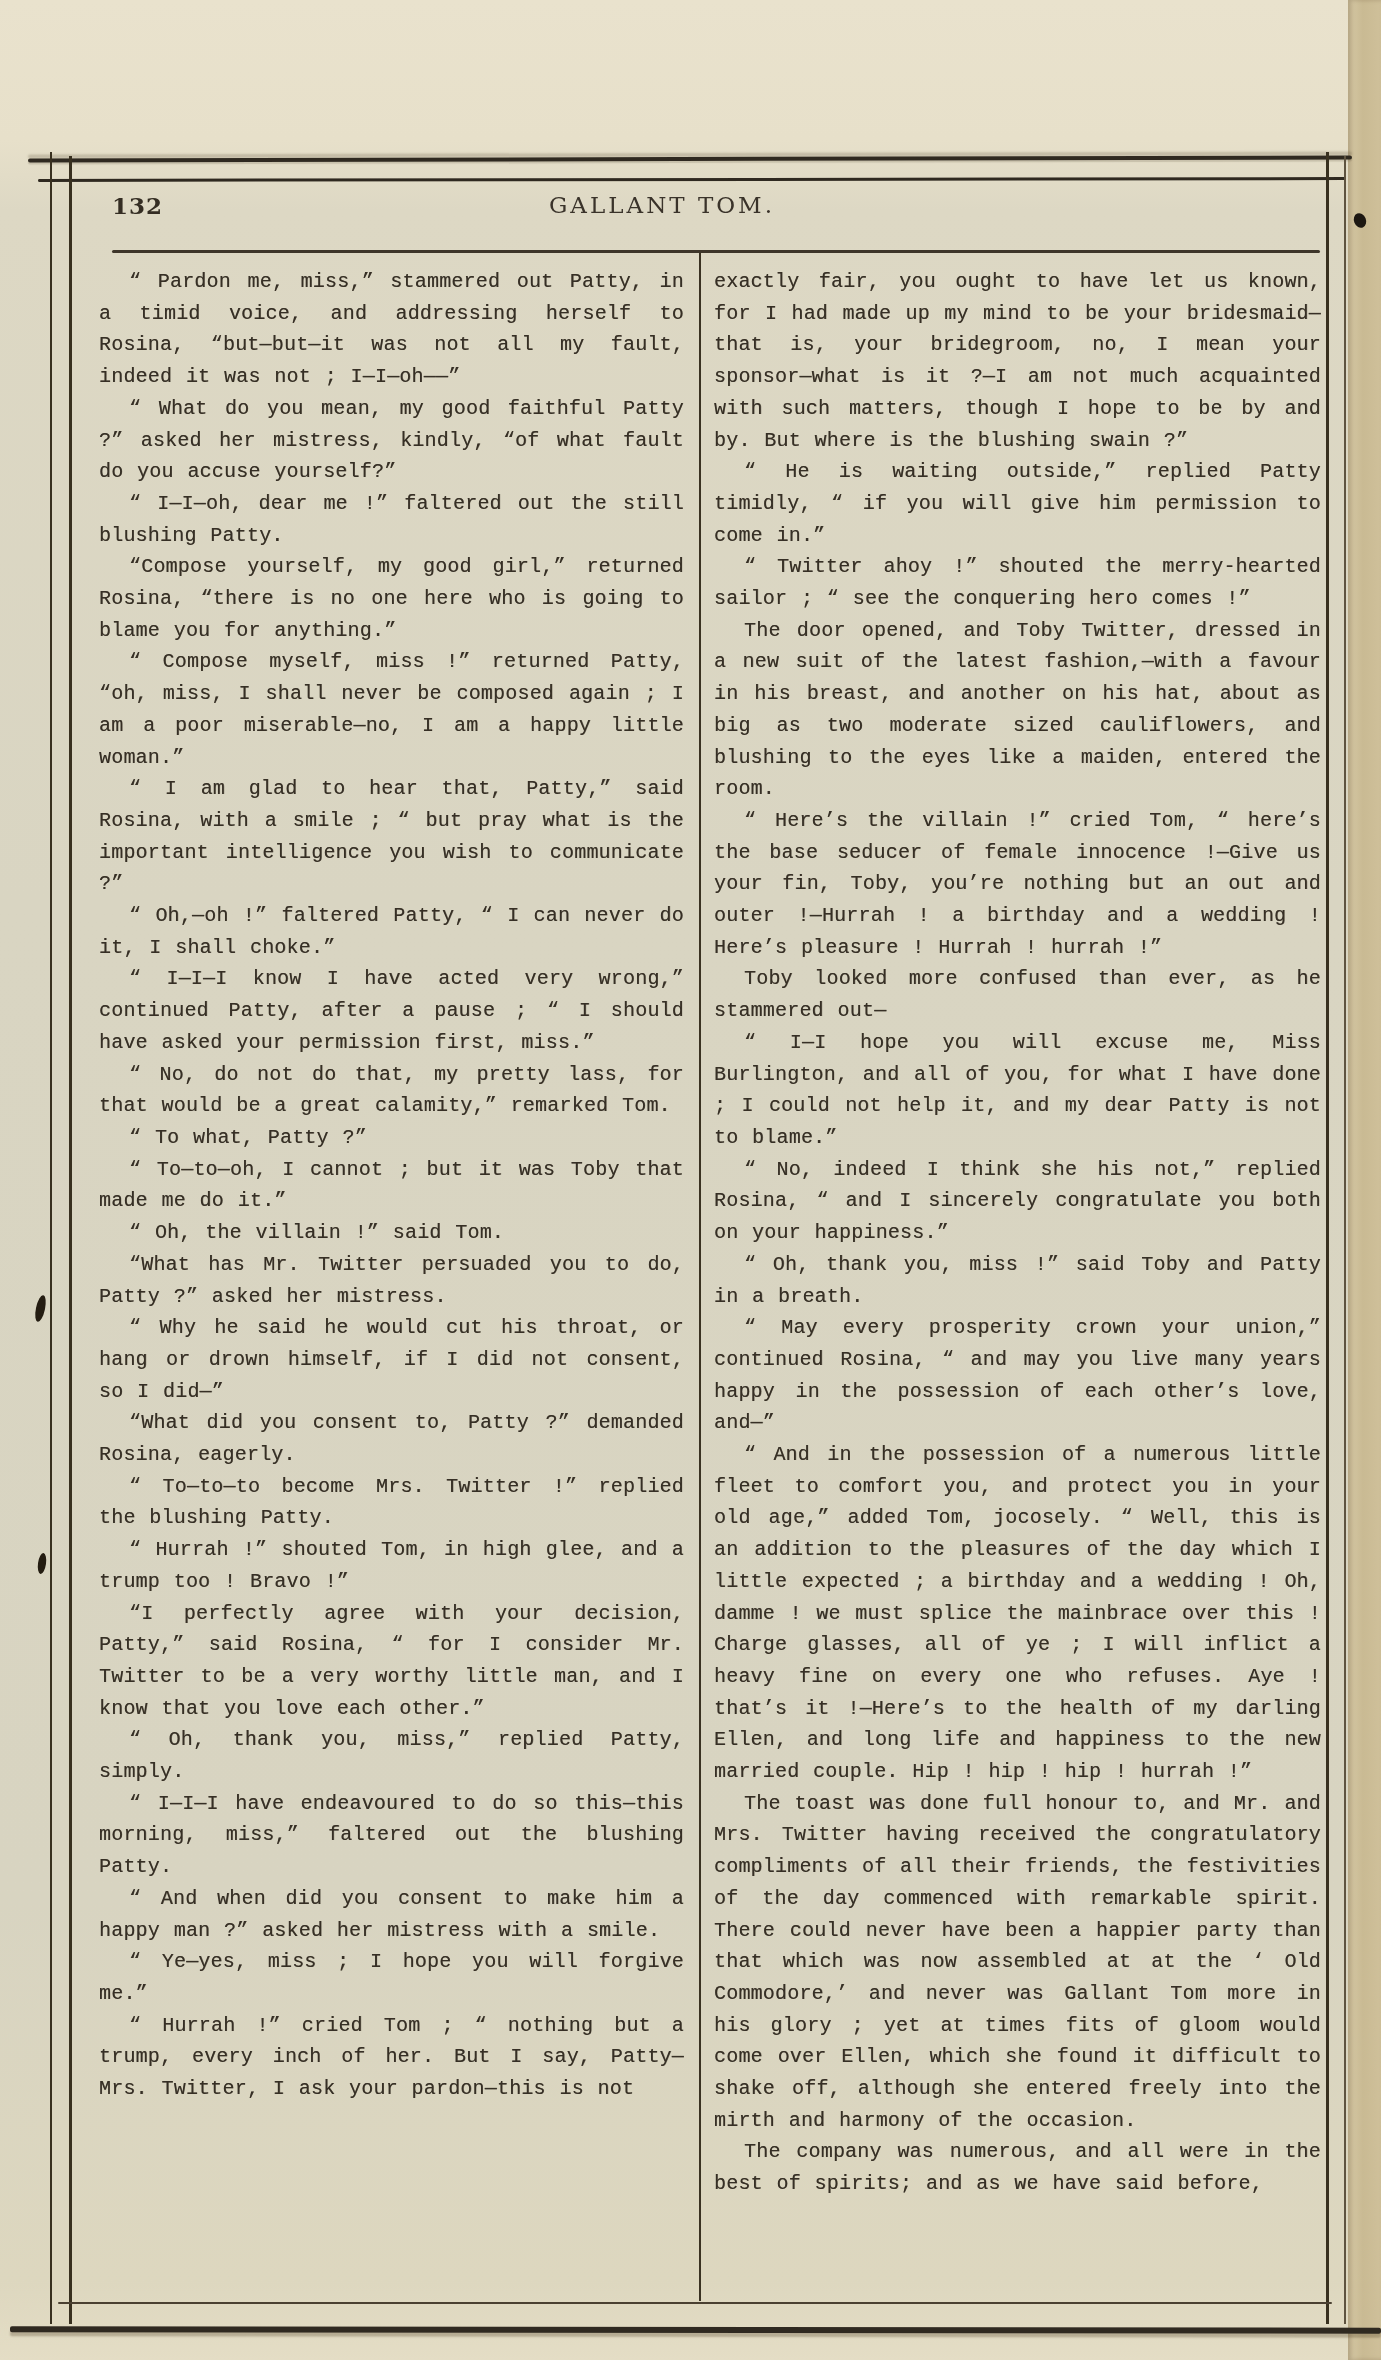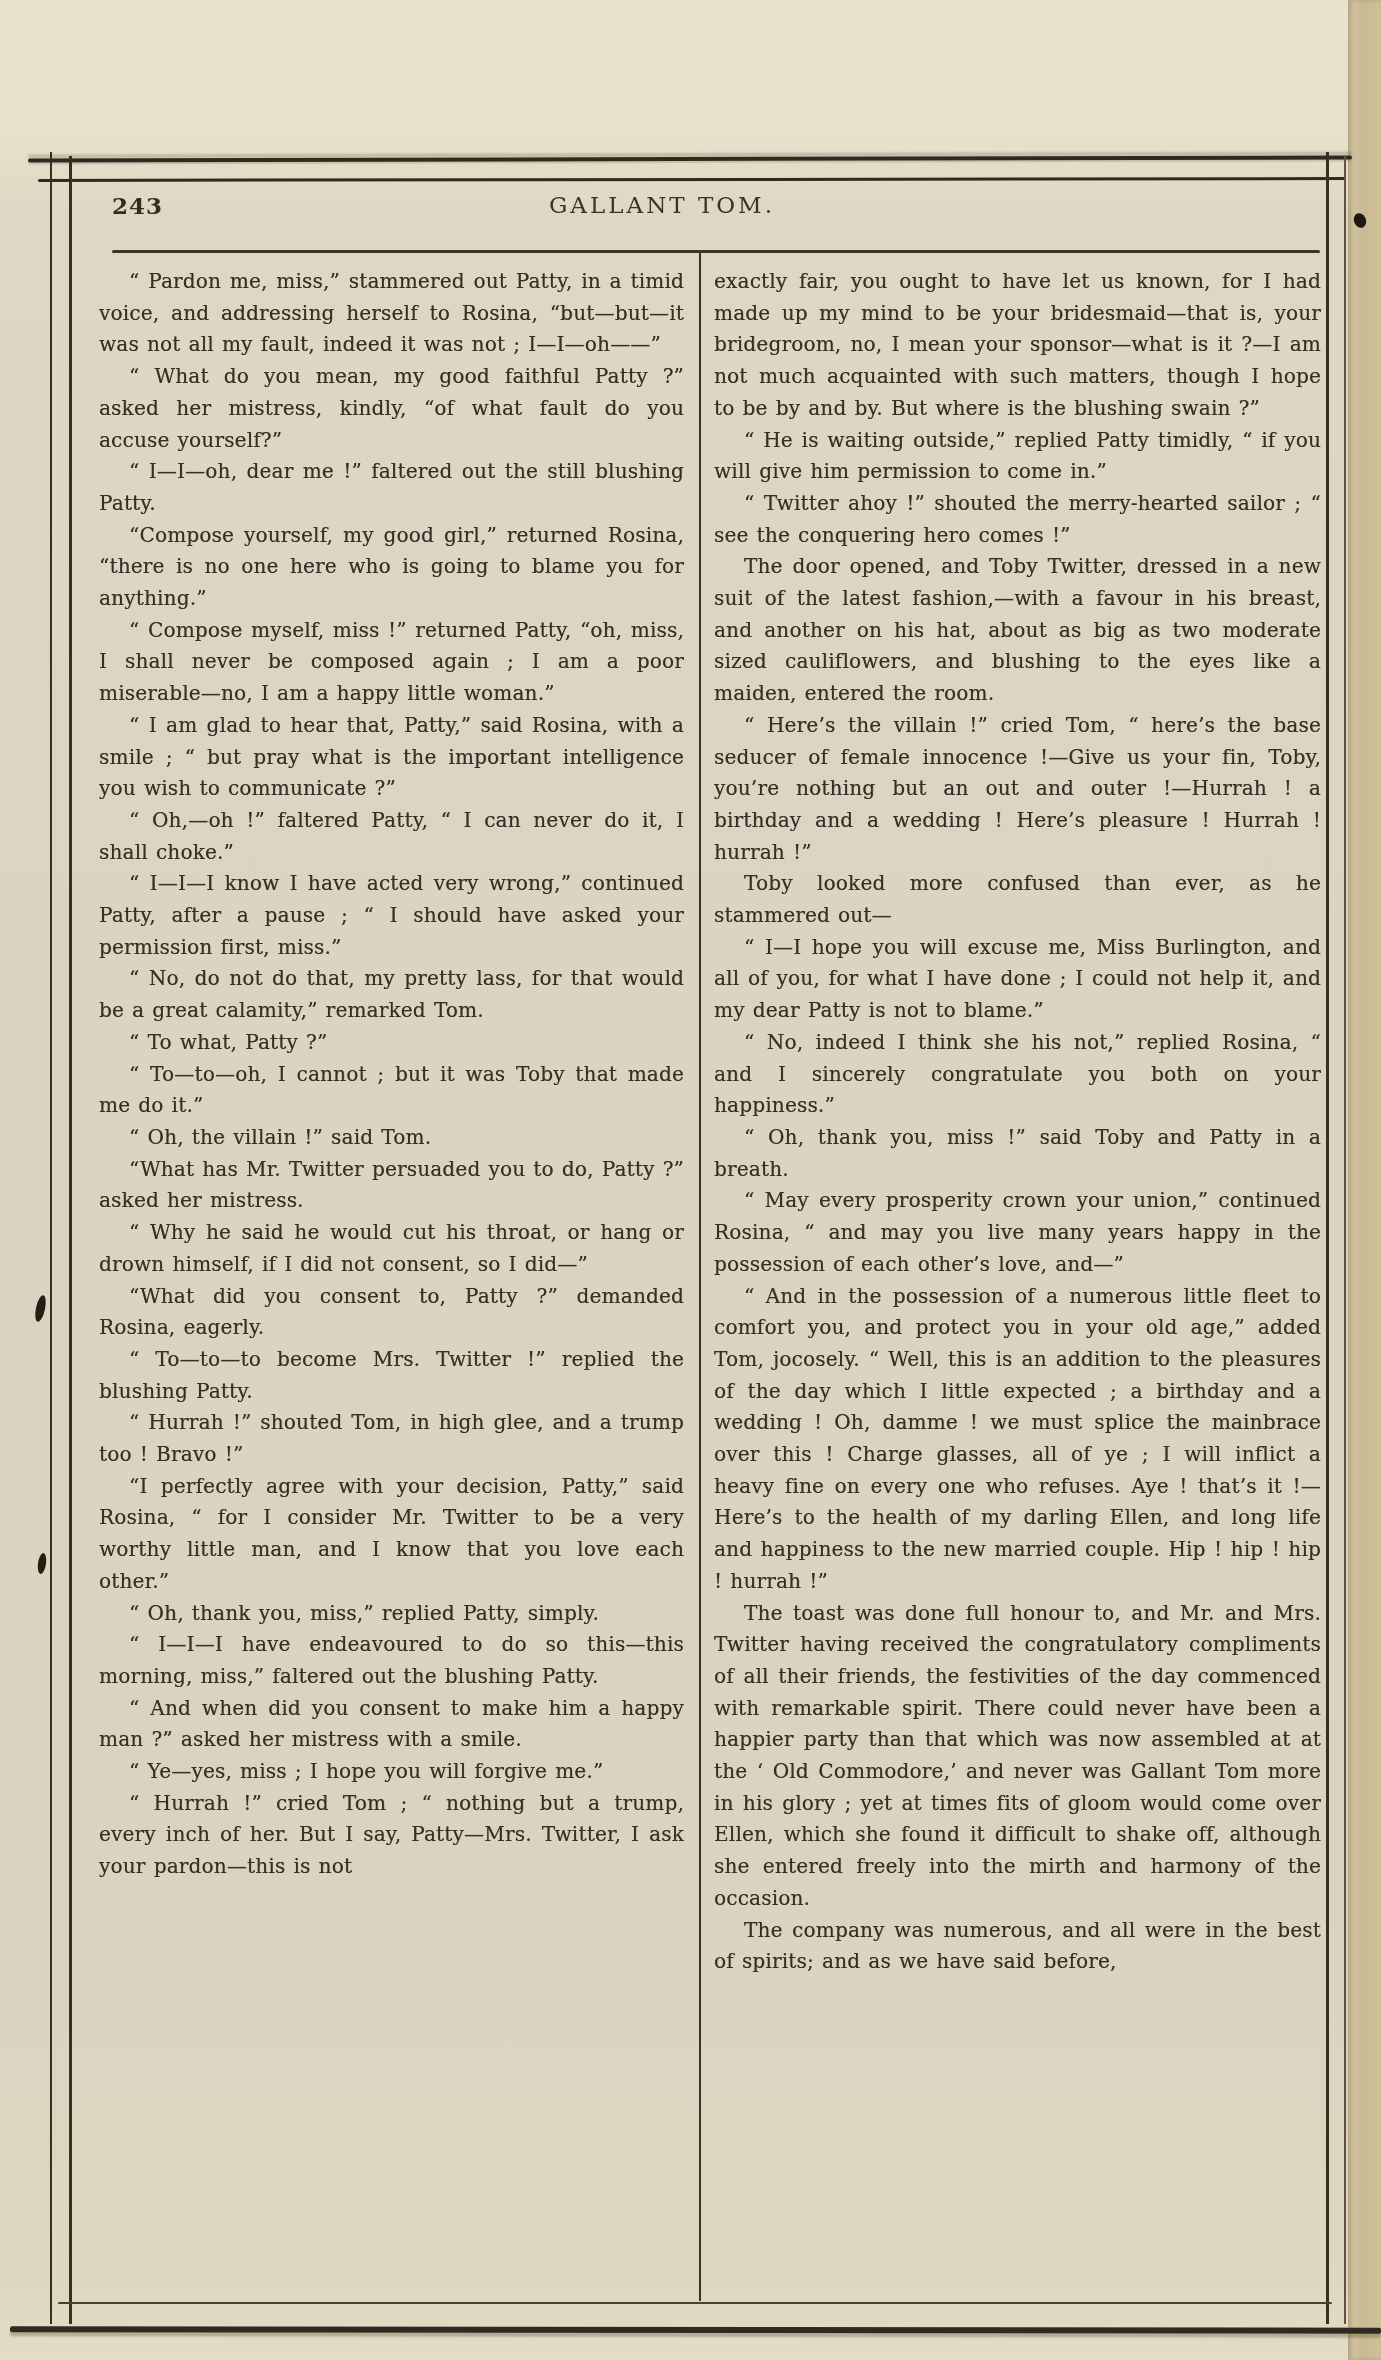--- a/index.html
+++ b/index.html
@@ -46,21 +46,21 @@
   }
   
   .col{
     position:absolute;top:266px;height:2030px;overflow:hidden;
     text-align:justify;font-size:20px;line-height:31.7px;
     letter-spacing:.2px;word-spacing:1.5px;
     color:#362f25;text-shadow:.3px .3px .5px rgba(54,47,37,.55);
   }
   .col-left{left:99px;width:585px;}
   .col-right{left:714px;width:607px;}
-  .para{margin:0;text-indent:30px;}
+  .para{margin:0;text-indent:30px;font-family:Liberation Mono, monospace;}
   .para.no-indent{text-indent:0;}
   
   .smudge{position:absolute;background:#241d12;border-radius:50%;}
   .smudge-1{left:36px;top:1295px;width:9px;height:27px;transform:rotate(12deg);}
   .smudge-2{left:38px;top:1553px;width:8px;height:21px;transform:rotate(8deg);}
   .smudge-3{left:1354px;top:213px;width:12px;height:15px;transform:rotate(-22deg);background:#1d1812;}
 </style>
 </head>
 <body>
 
@@ -70,21 +70,21 @@
 
   <div class="rule top-rule-a"></div>
   <div class="rule top-rule-b"></div>
   <div class="vline left-a"></div>
   <div class="vline left-b"></div>
   <div class="vline right-a"></div>
   <div class="vline right-b"></div>
   <div class="rule bottom-rule-a"></div>
   <div class="rule bottom-rule-b"></div>
 
-  <span class="pagenum">243</span>
+  <span class="pagenum">132</span>
   <div class="title">GALLANT TOM.</div>
   <div class="rule header-rule"></div>
 
   <div class="vline col-divider"></div>
 
   <div class="col col-left">
 
       <p class="para">“ Pardon me, miss,” stammered out Patty, in a timid voice, and addressing herself to Rosina, “but—but—it was not all my fault, indeed it was not ; I—I—oh——”</p>
 
       <p class="para">“ What do you mean, my good faithful Patty ?” asked her mistress, kindly, “of what fault do you accuse yourself?”</p>

